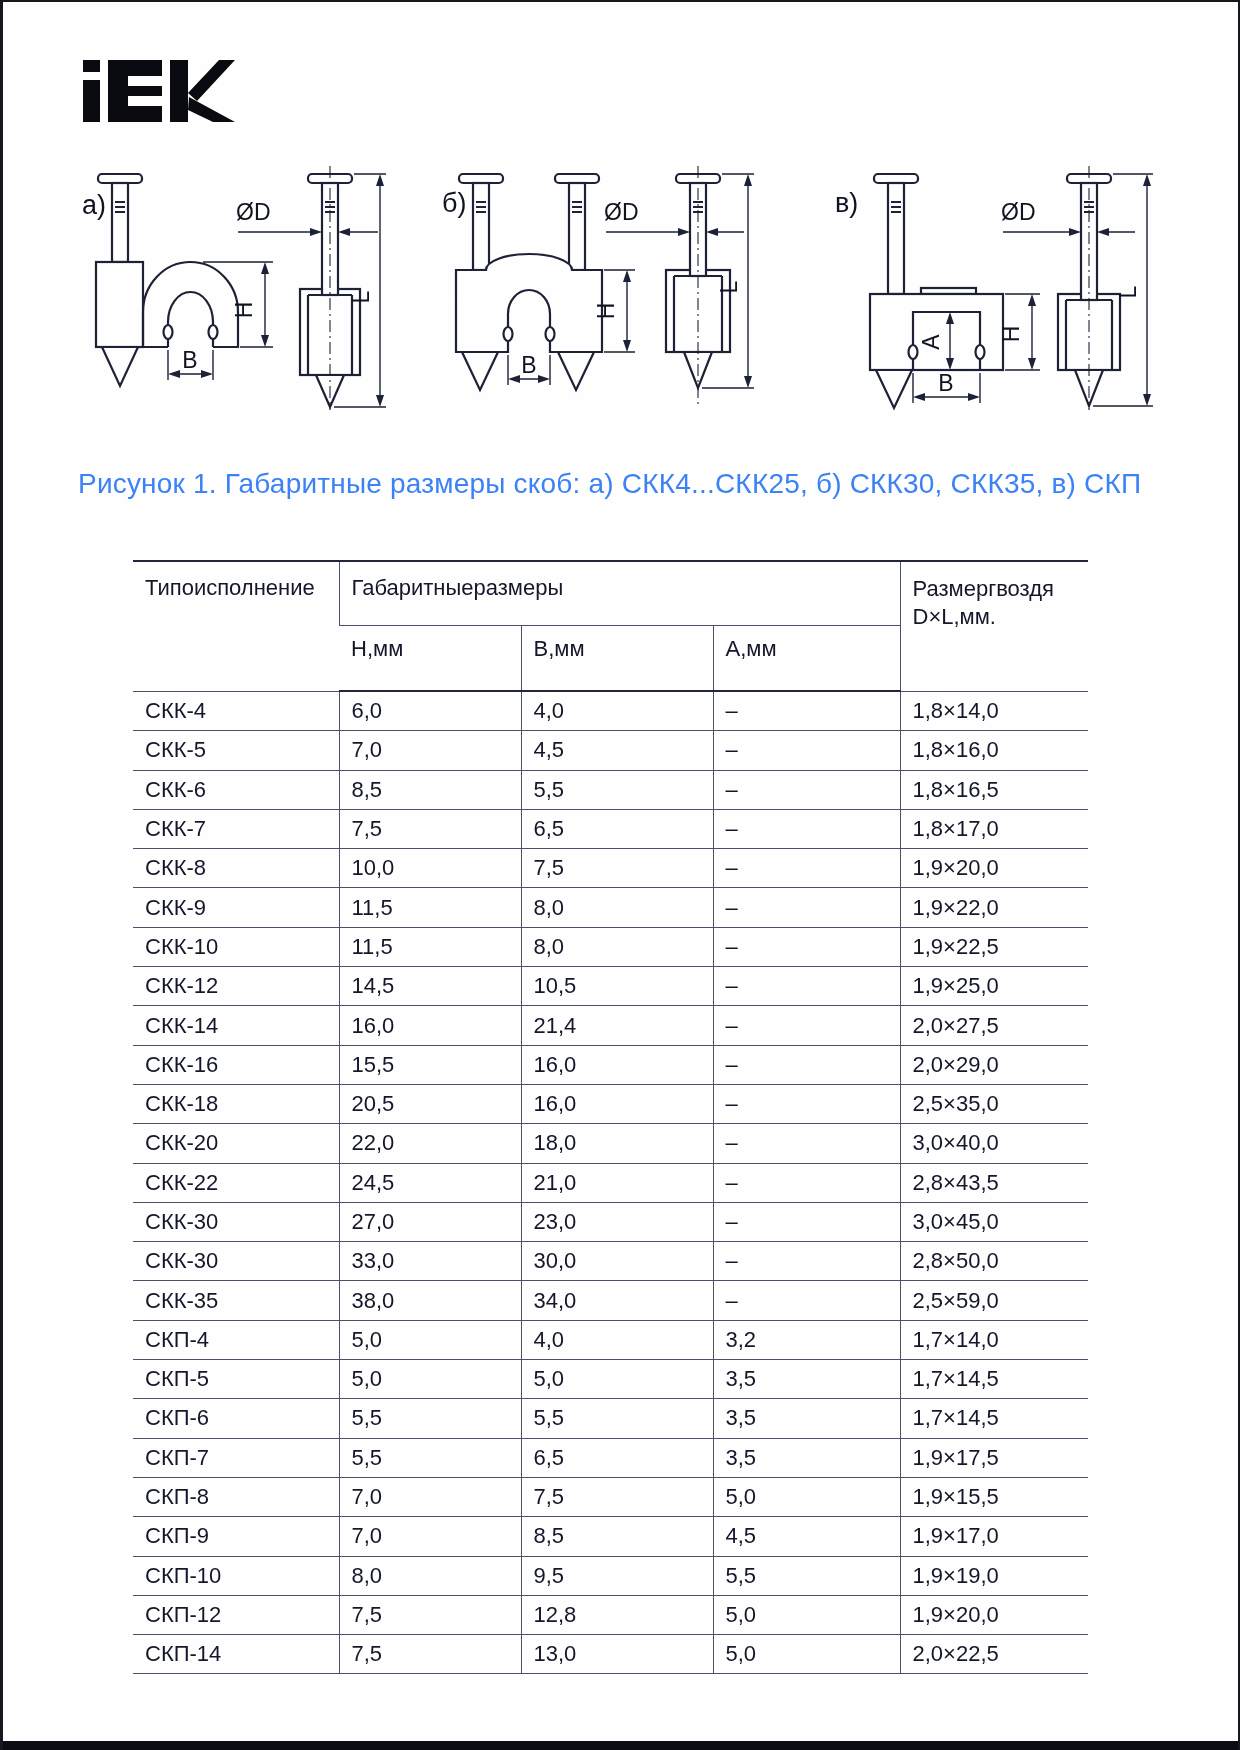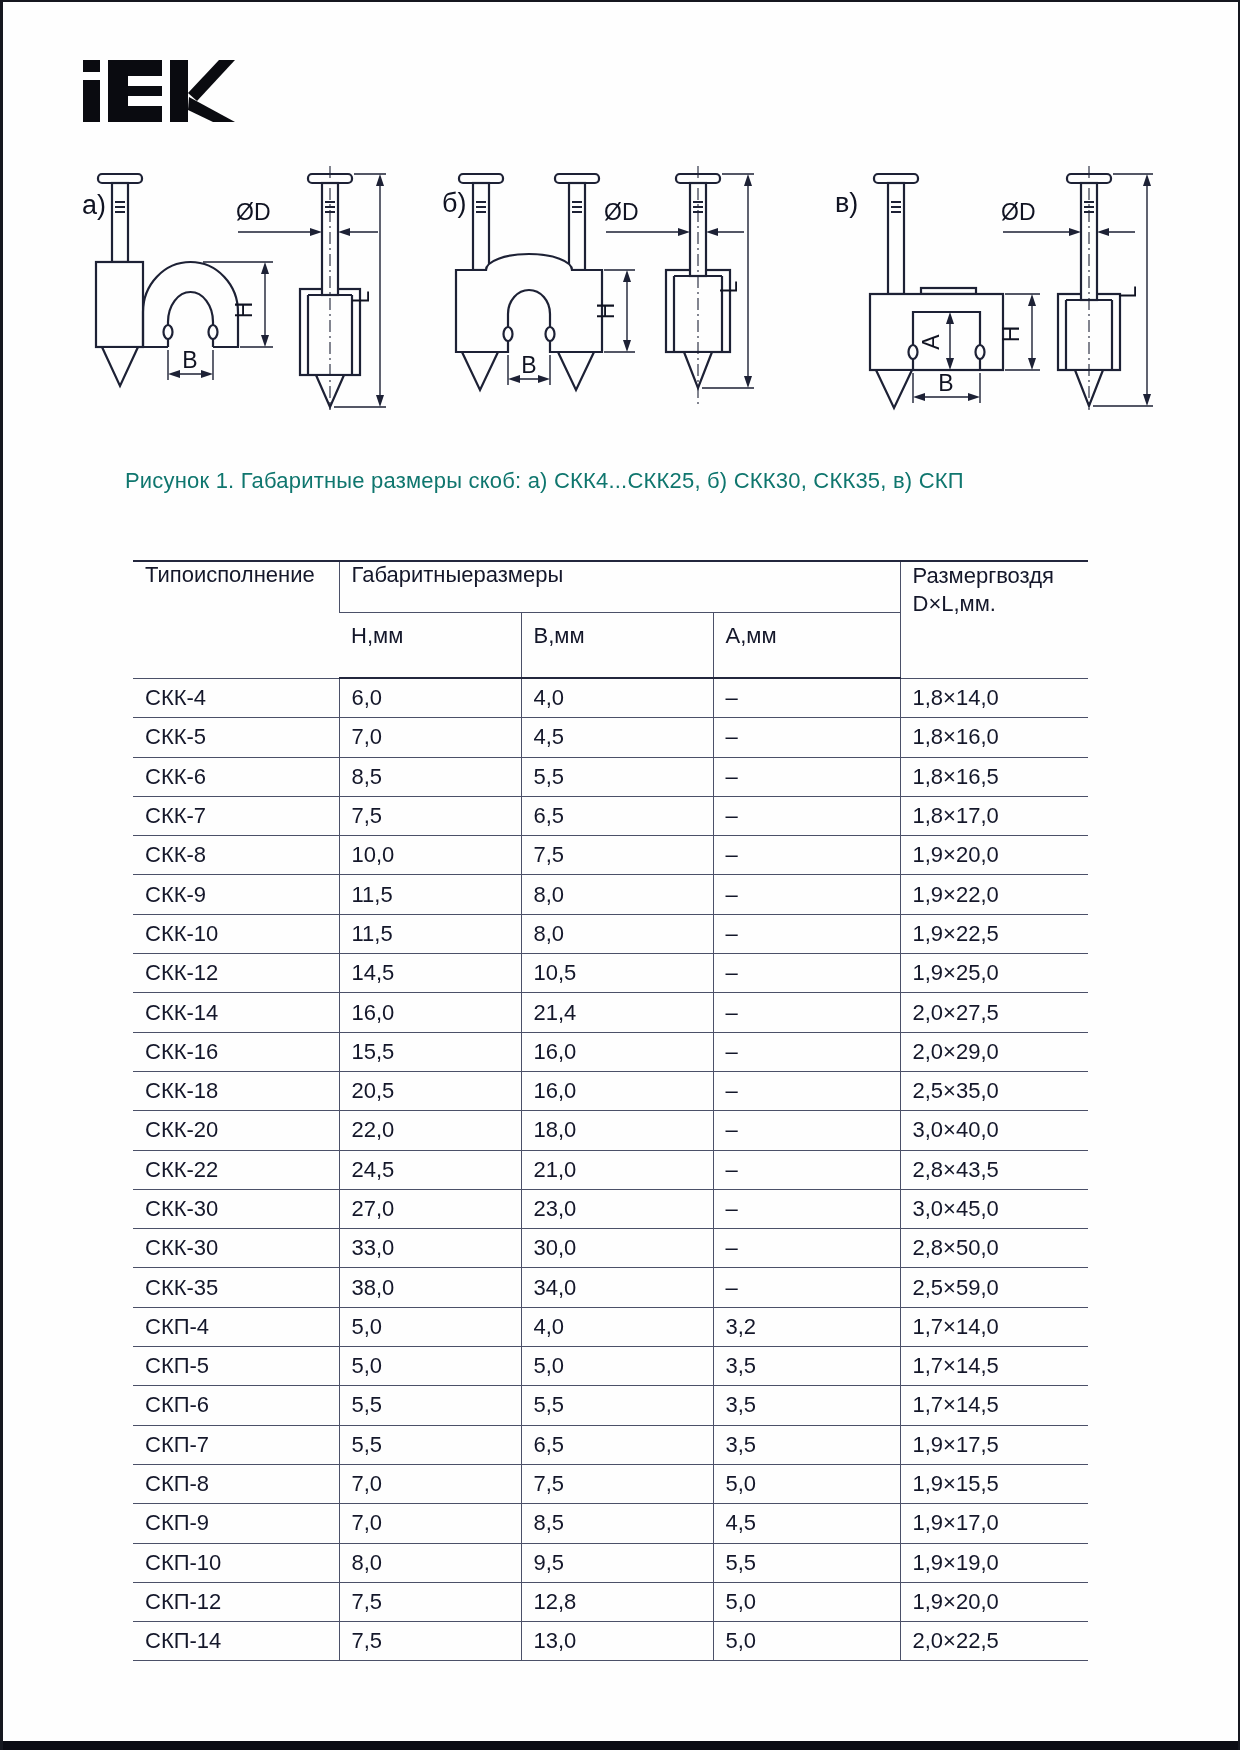--- a/index.html
+++ b/index.html
@@ -12,37 +12,37 @@
     border-right:2px solid #15171f;
     box-sizing:border-box;
     overflow:hidden;
     font-family:"Liberation Sans", sans-serif;
     color:#14172a;
   }
   .abs{position:absolute;}
   #bottom-bar{position:absolute;left:0;bottom:0;width:100%;height:9px;background:#0b0c14;}
   #caption{
     left:75px;top:466px;width:1100px;
-    font-size:22px;color:#0f766e;letter-spacing:0.2px;margin-left:47px;
+    font-size:28px;color:#3b82f6;letter-spacing:0.2px;
   }
   
   #table-wrap{left:130px;top:558px;}
   table.spec{
     border-collapse:collapse;table-layout:fixed;width:955px;
     border-top:2.5px solid #23273d;
     font-size:22px;color:#14172a;
   }
   table.spec th, table.spec td{
     font-weight:normal;text-align:left;
     padding:0 4px 0 12px;
     border-left:1.5px solid #4b5068;
     overflow:hidden;white-space:nowrap;
   }
   table.spec th:first-child, table.spec td:first-child{border-left:none;}
-  tr.h1 th{height:50px;vertical-align:top;border-bottom:1.5px solid #4b5068;}
+  tr.h1 th{height:50px;vertical-align:top;padding-top:13px;border-bottom:1.5px solid #4b5068;}
   tr.h2 th{height:54px;vertical-align:top;padding-top:10px;border-bottom:2.5px solid #23273d;}
   th.col-type, th.col-nail{border-bottom:2.5px solid #23273d;}
   th.dims-group{text-align:center;}
   th.col-nail{line-height:28px;margin-top:8px;}
   tbody td{height:38.3px;vertical-align:middle;border-bottom:1.5px solid #4b5068;}
   
   svg text{font-family:"Liberation Sans", sans-serif;fill:#101322;}
   svg .part{fill:none;stroke:#1d2135;stroke-width:2.2;}
   svg .partf{fill:#fefefe;stroke:#1d2135;stroke-width:2.2;}
   svg .dim{fill:none;stroke:#1d2135;stroke-width:1.4;}

